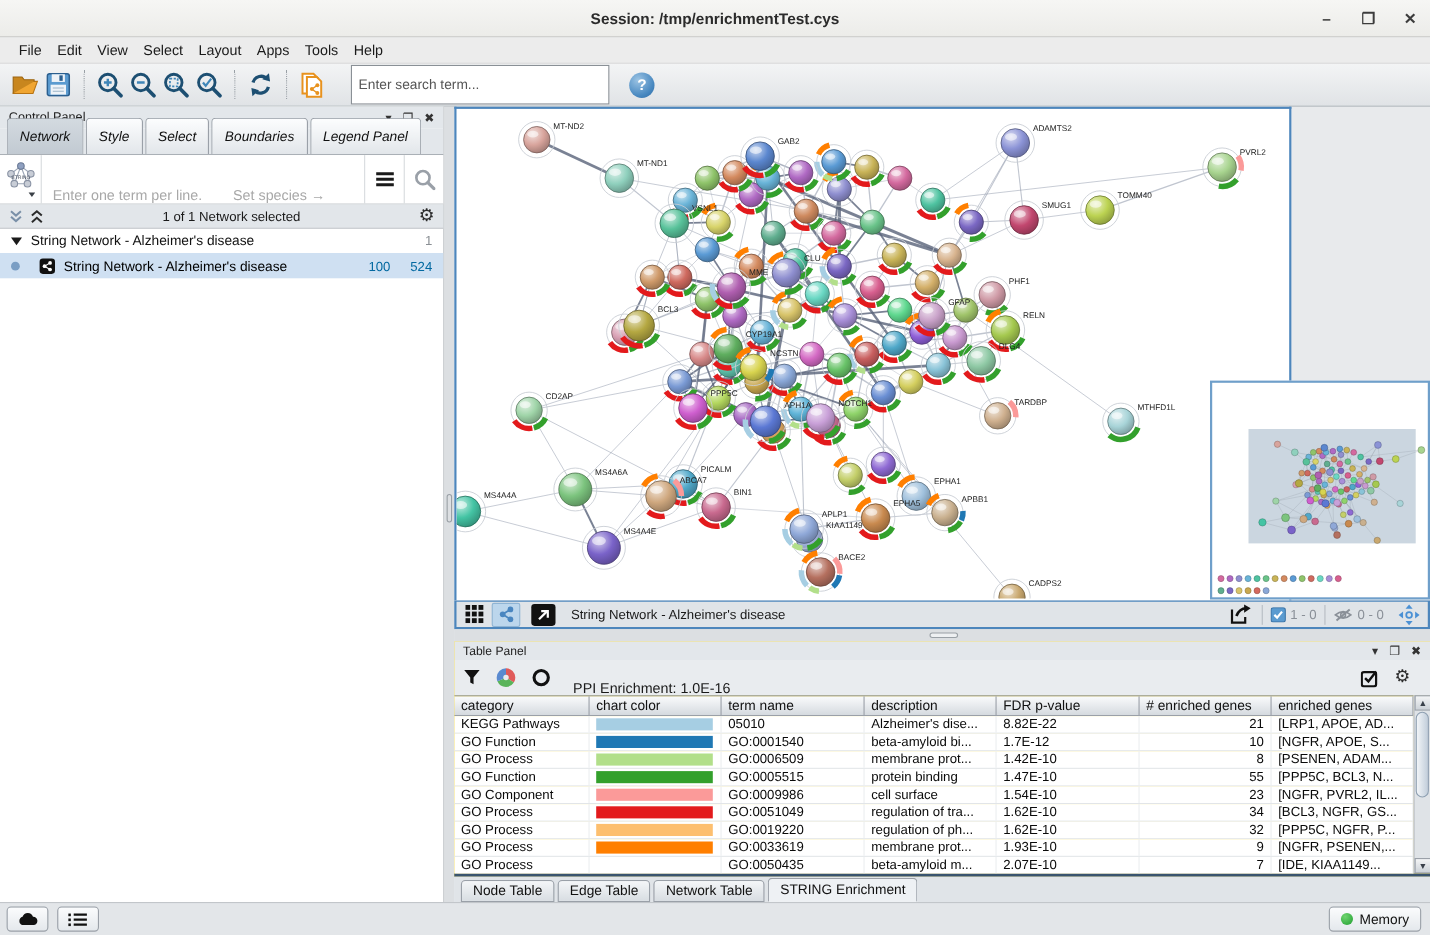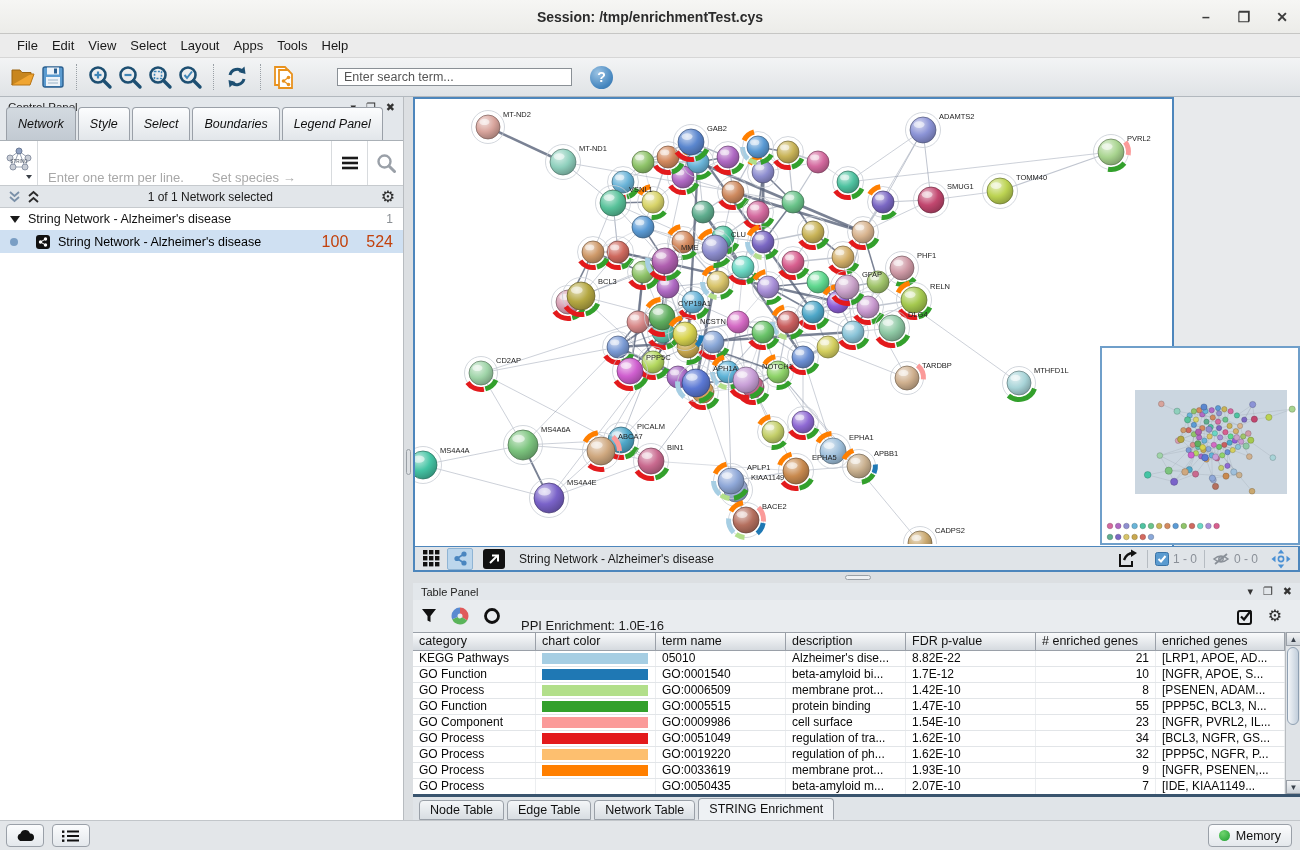--- a/index.html
+++ b/index.html
@@ -19,21 +19,21 @@
   .menubar { position:absolute; left:0; top:34px; width:1300px; height:24px; background:#ececec;
     border-bottom:1px solid #d6d6d6; display:flex; align-items:center; padding-left:10px; }
   .menu-item { font-size:13px; color:#1a1a1a; padding:2px 7px; }
 
   
   .toolbar { position:absolute; left:0; top:58px; width:1300px; height:39px;
     background:linear-gradient(#f3f4f5,#e0e3e6); border-bottom:1px solid #b2b8be;
     display:flex; align-items:center; }
   .tb-sep { width:1px; height:26px; margin:0 8px; border-left:1px dotted #9aa0a6; }
   .tb-ico { width:30px; height:28px; display:flex; align-items:center; justify-content:center; }
-  .search-box { margin-left:38px; width:235px; height:18px; border:1px solid #8a9096; background:#fff;
+  .search-box { margin-left:20px; width:235px; height:36px; border:1px solid #8a9096; background:#fff;
     font-size:12.5px; padding:4px 6px; color:#333; font-family:"Liberation Sans",sans-serif; }
   .search-box::placeholder { color:#555; }
   .help-circle { margin-left:18px; width:23px; height:23px; border-radius:50%;
     background:radial-gradient(circle at 35% 30%, #9cc4e4, #4888c0 65%, #2f6ba3);
     color:#fff; font-weight:bold; font-size:14px; display:flex; align-items:center; justify-content:center; }
 
   
   #control-panel { position:absolute; left:0; top:97px; width:404px; height:723px;
     background:#fff; border-right:1px solid #b8bcc0; }
   .cp-header { height:20px; background:#e3e7eb; display:flex; align-items:center; padding:0 8px;
@@ -54,21 +54,21 @@
   .string-btn { width:36px; height:44px; display:flex; align-items:center; justify-content:center; border-left:1px solid #d8dbde; }
   .sel-row { height:22px; background:#e2e6ea; border-bottom:1px solid #c6cace; display:flex; align-items:center; padding:0 8px; }
   .sel-row .label { flex:1; text-align:center; font-size:12px; color:#1a1a1a; }
   .gear { font-size:16px; color:#2b2b2b; line-height:1; }
   .tree-row1 { height:22px; display:flex; align-items:center; padding:0 10px; font-size:12.5px; color:#111; }
   .tree-row1 .count { margin-left:auto; color:#8a8f94; font-size:12px; }
   .tree-row2 { height:23px; background:#cfe0f2; display:flex; align-items:center; padding:0 10px; font-size:12.5px; color:#000; }
   .tree-dot { width:8px; height:8px; border-radius:50%; background:#7a9ec4; margin-right:18px; }
   .share-badge { width:14px; height:14px; background:#111; border-radius:3px; margin-right:8px;
     display:flex; align-items:center; justify-content:center; }
-  .tree-row2 .nums { margin-left:auto; color:#c2410c; font-size:16px; display:flex; gap:18px; }
+  .tree-row2 .nums { margin-left:auto; color:#0369a1; font-size:12px; display:flex; gap:18px; }
 
   
   .v-splitter { position:absolute; left:404px; top:97px; width:9px; height:723px; background:#dcdfe2; }
   .v-handle { position:absolute; left:2px; top:352px; width:5px; height:26px; border:1px solid #9aa0a6; border-radius:3px; }
   .h-splitter { position:absolute; left:413px; top:572px; width:887px; height:11px; background:#dcdfe2; }
   .h-handle { position:absolute; left:432px; top:3px; width:26px; height:5px; border:1px solid #9aa0a6; border-radius:3px; background:#eef0f2; }
 
   
   #net-view { position:absolute; left:413px; top:97px; width:761px; height:449px; background:#fff;
     border:2px solid #4d86bc; border-bottom:none; overflow:hidden; }

